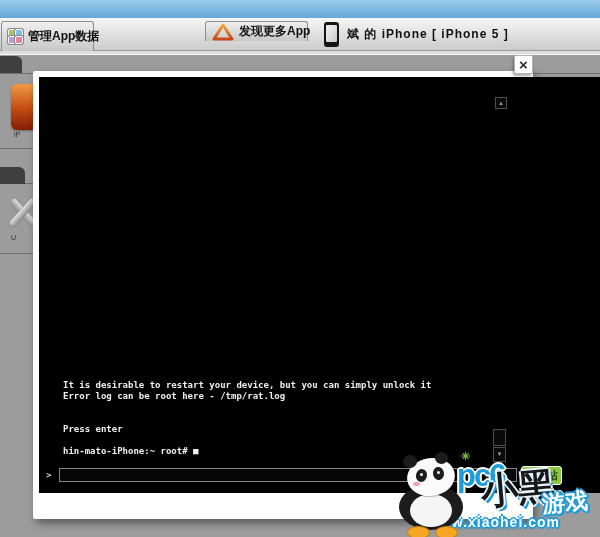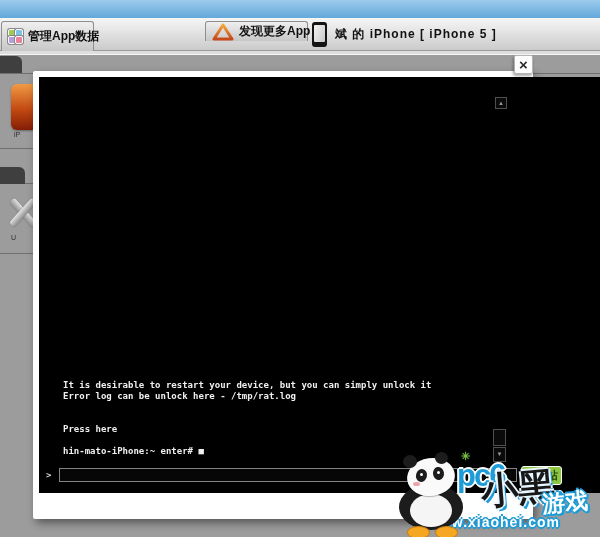--- a/index.html
+++ b/index.html
@@ -14,21 +14,21 @@
   .light-strip{position:absolute;left:0;top:51px;width:600px;height:4px;
     background:#dedede;border-bottom:1px solid #f6f6f6;box-sizing:border-box;}
   .tab{position:absolute;display:flex;align-items:center;gap:5px;box-sizing:border-box;
     border:1px solid #8e8e8e;border-bottom:none;border-radius:3px 3px 0 0;
     background:linear-gradient(#efefef,#c7c7c7);padding:0 6px;cursor:default;}
   .tab .lbl{font-size:12px;font-weight:bold;color:#111;white-space:nowrap;}
   .tab.sel{background:linear-gradient(#ffffff,#ededed);z-index:2;}
   .tab1{left:1px;top:3px;width:93px;height:30px;}
   .tab2{left:95px;top:0px;width:109px;height:33px;}
   .tab3{left:205px;top:3px;width:103px;height:20px;}
-  .device{position:absolute;left:312px;top:0;height:33px;display:flex;align-items:center;gap:8px;}
+  .device{position:absolute;left:324px;top:0;height:33px;display:flex;align-items:center;gap:8px;}
   .device .lbl{font-size:12px;font-weight:bold;color:#111;letter-spacing:1px;}
 
   
   .grid-icon{position:relative;width:15px;height:15px;flex:0 0 15px;}
   .grid-icon i{position:absolute;width:6px;height:6px;border-radius:2px;border:1px solid #fff;
     box-shadow:0 0 0 1px #888;}
   .grid-icon .g1{left:0;top:0;background:#9ecb52;}
   .grid-icon .g2{right:0;top:0;background:#7dc0ea;}
   .grid-icon .g3{left:0;bottom:0;background:#b49fd8;}
   .grid-icon .g4{right:0;bottom:0;background:#e8829c;}
@@ -167,26 +167,26 @@
       <span class="b1"></span>
       <span class="b2"></span>
   </div>
   <div class="app-lbl" style="left:11px;top:234px">U</div>
 
   <div class="dialog">
     <div class="terminal">
       <div class="scroll-btn sb-up">▲</div>
       <div class="term-text">
         <div class="tline">It is desirable to restart your device, but you can simply unlock it</div>
-        <div class="tline">Error log can be unlock here - /tmp/rat.log</div>
+        <div class="tline">Error log can be root here - /tmp/rat.log</div>
         <div class="tline"></div>
         <div class="tline"></div>
-        <div class="tline">Press here</div>
+        <div class="tline">Press enter</div>
         <div class="tline"></div>
-        <div class="tline">hin-mato-iPhone:~ enter# ■</div>
+        <div class="tline">hin-mato-iPhone:~ root# ■</div>
       </div>
       <div class="scroll-btn sb-thumb"></div>
       <div class="scroll-btn sb-down">▼</div>
       <div class="prompt">&gt;</div>
       <input class="term-input" type="text" value="" style="">
     </div>
   </div>
   <div class="close-btn">×</div>
 
   <div class="watermark">

